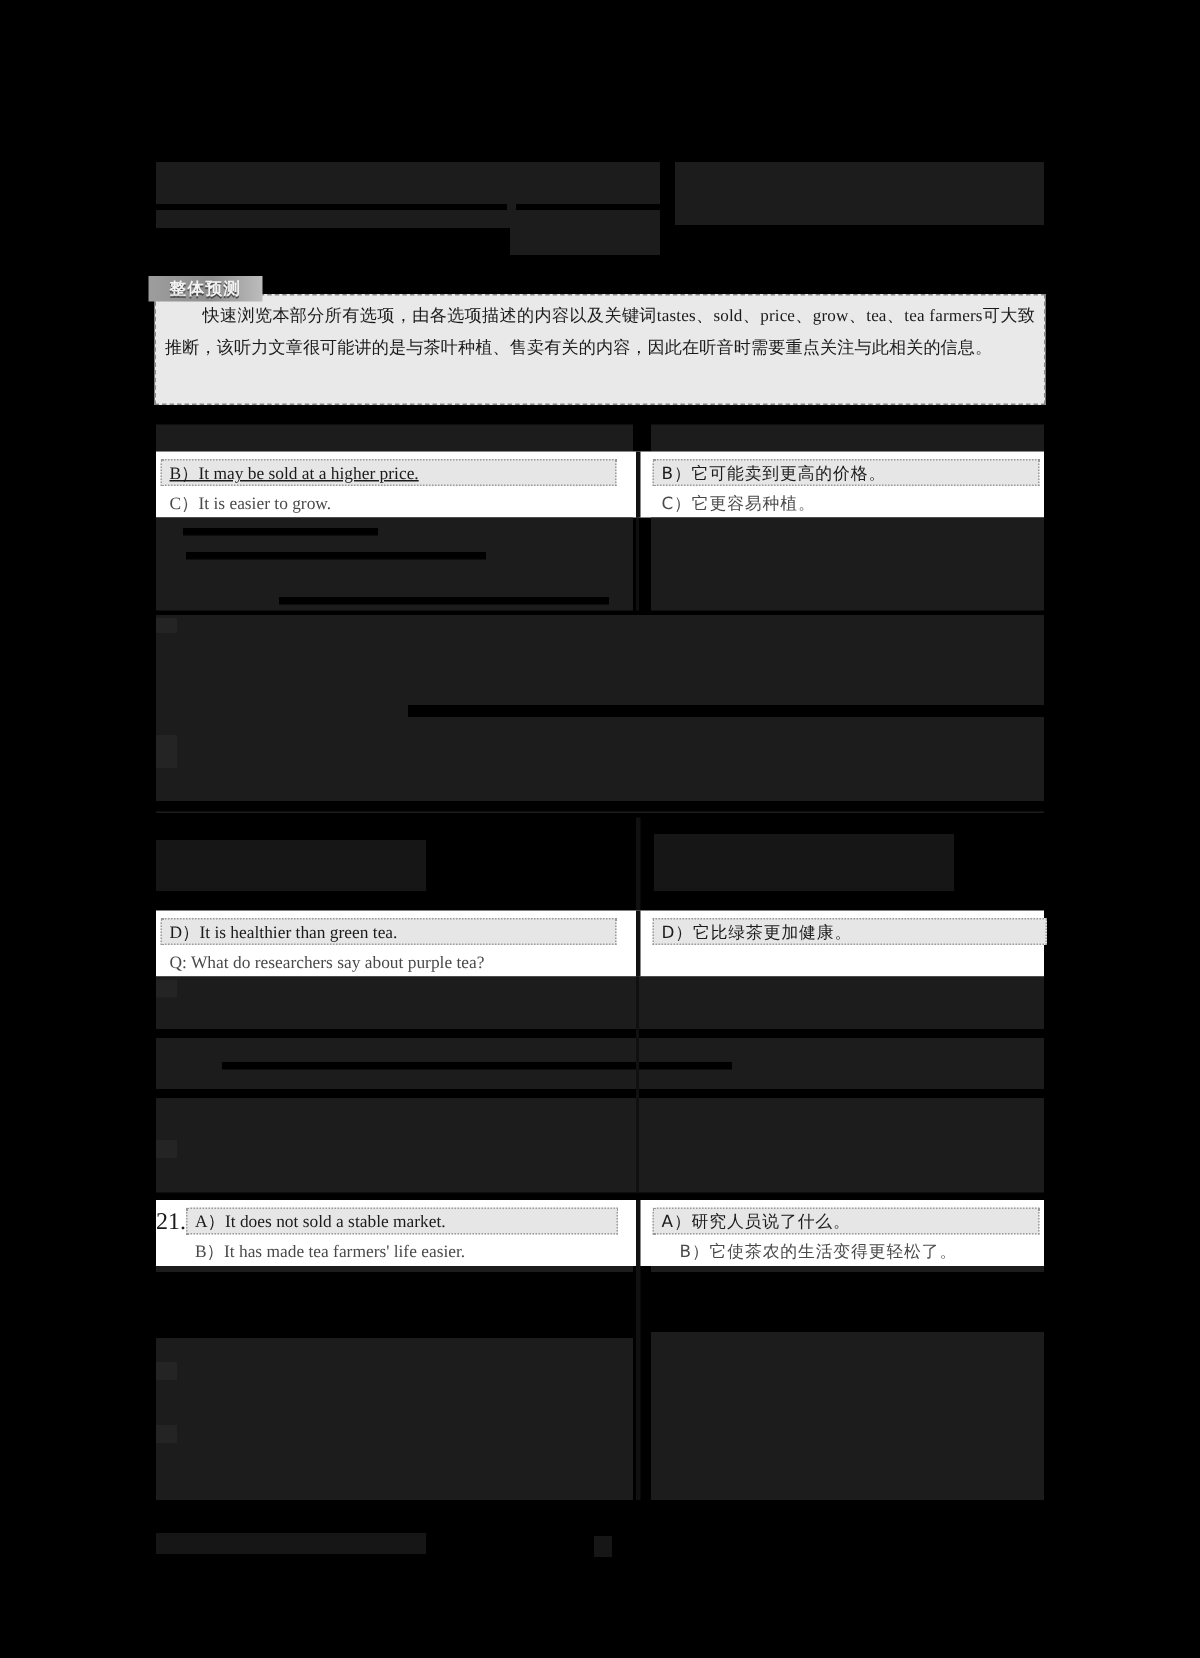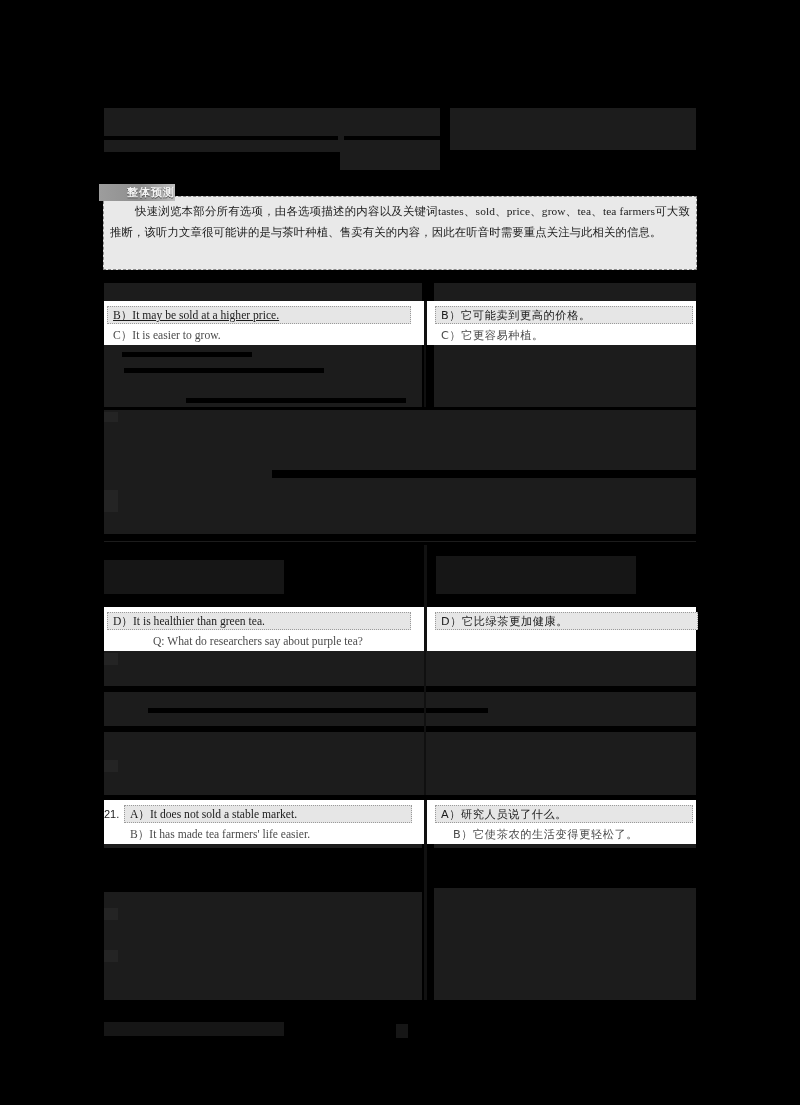--- a/index.html
+++ b/index.html
@@ -64,21 +64,21 @@
     left: 99px;
     top: 184px;
     width: 76px;
     height: 17px;
     background: linear-gradient(90deg,#9d9d9d 0%, #8e8e8e 55%, #bdbdbd 100%);
     color: #f3f3f3;
     font-family: "DejaVu Sans", sans-serif;
     font-size: 11px;
     font-weight: bold;
     line-height: 17px;
-    text-align: right;
+    text-align: center;
     letter-spacing: 1px;
     text-shadow: 0 1px 0 #4a4a4a;
     box-sizing: border-box;
   }
 
   
   .reveal-band {
     position: absolute;
     background: #ffffff;
   }
@@ -104,24 +104,24 @@
     color: #3a3a3a;
     opacity: 0.92;
   }
   .opt-row.cn {
     font-family: "DejaVu Sans", sans-serif;
     font-size: 11.2px;
     letter-spacing: 0.6px;
   }
   .q-num {
     position: absolute;
-    font-size: 11px;
+    font-size: 16px;
     line-height: 17px;
     color: #1b1b1b;
-    font-family: Liberation Sans, sans-serif;
+    font-family: Liberation Serif, serif;
   }
 
   
   .gutter-rule {
     position: absolute;
     width: 3px;
     background: #111111;
   }
   
   .seam {
@@ -175,21 +175,21 @@
   <div class="redact pure" style="left:104px; top:545px; width:318px; height:62px;"></div>
   <div class="redact pure" style="left:434px; top:545px; width:262px; height:62px;"></div>
   <div class="redact soft2" style="left:104px; top:560px; width:180px; height:34px;"></div>
   <div class="redact soft2" style="left:436px; top:556px; width:200px; height:38px;"></div>
   <div class="gutter-rule" style="left:424px; top:545px; height:62px;"></div>
 
   <div class="reveal-band" style="left:104px; top:607px; width:592px; height:44px;"></div>
   <div class="gutter-rule" style="left:424px; top:607px; height:44px;"></div>
 
   <div class="opt-row hl" style="left:107px; top:612px; width:304px; height:18px;">D）It is healthier than green tea.</div>
-  <div class="opt-row plain faded" style="left:107px; top:633px; width:304px; height:18px;margin-left:40px;">Q: What do researchers say about purple tea?</div>
+  <div class="opt-row plain faded" style="left:107px; top:633px; width:304px; height:18px;">Q: What do researchers say about purple tea?</div>
 
   <div class="opt-row hl cn" style="left:435px; top:612px; width:263px; height:18px;">D）它比绿茶更加健康。</div>
 
   <div class="redact soft" style="left:104px; top:651px; width:592px; height:144px;"></div>
   <div class="redact edge" style="left:104px; top:653px; width:14px; height:12px;"></div>
   <div class="redact edge" style="left:104px; top:760px; width:14px; height:12px;"></div>
   <div class="redact pure" style="left:104px; top:686px; width:592px; height:6px;"></div>
   <div class="redact pure" style="left:148px; top:708px; width:340px; height:5px;"></div>
   <div class="redact pure" style="left:104px; top:726px; width:592px; height:6px;"></div>
   <div class="seam" style="left:424px; top:651px; height:144px;"></div>

